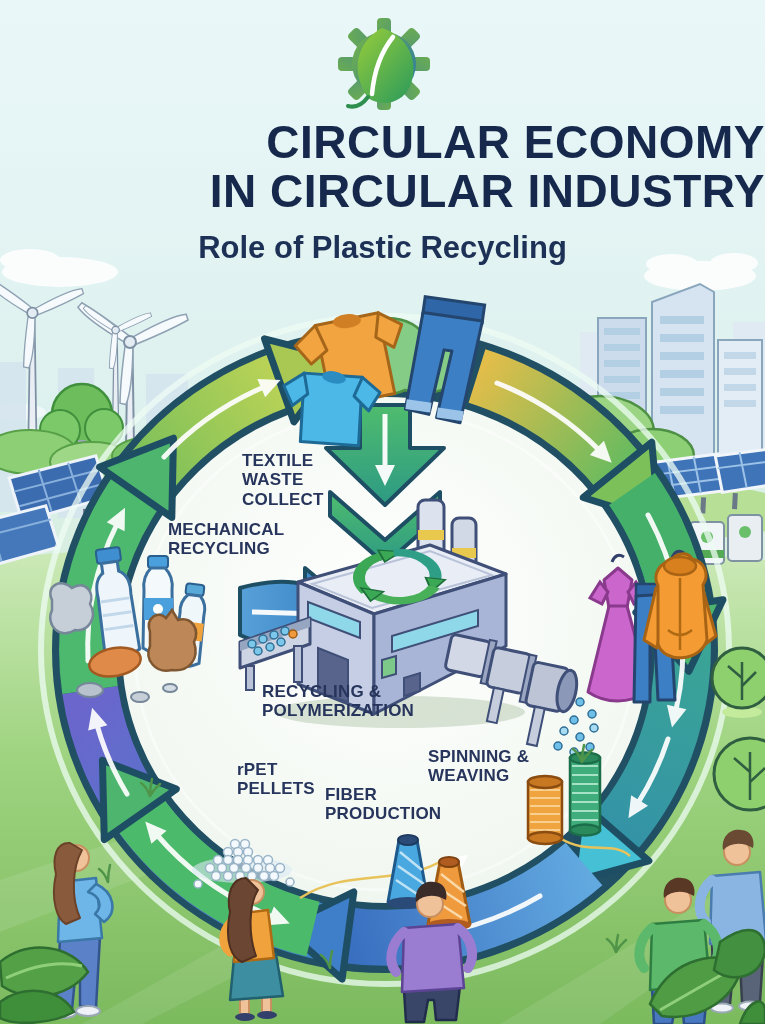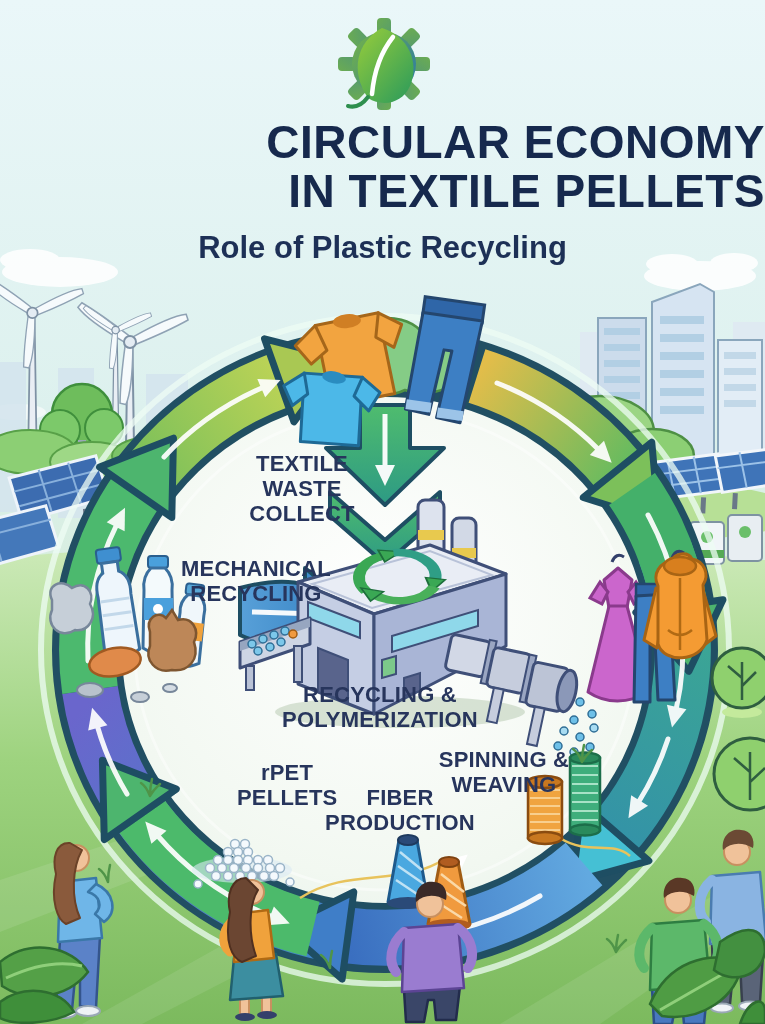--- a/index.html
+++ b/index.html
@@ -6,24 +6,24 @@
   .stage{position:relative;width:765px;height:1024px;overflow:hidden;margin:0 auto;
          background:linear-gradient(180deg,#eaf7f9 0%,#ddf1ee 40%,#d6eddc 60%);
          font-family:"Liberation Sans","DejaVu Sans",sans-serif;}
   svg.scene{position:absolute;left:0;top:0;width:765px;height:1024px;display:block;}
   .hdr{position:absolute;left:0;top:0;width:765px;text-align:center;pointer-events:none;}
   .title{position:absolute;left:0;top:118px;width:765px;color:#16294d;
          font-size:46px;font-weight:800;line-height:1.06;letter-spacing:.5px;text-align:right;}
   .title span{display:block;}
   .subtitle{position:absolute;left:0;top:230px;width:765px;color:#1d3056;
          font-size:31px;font-weight:600;}
-  .stage-label{position:absolute;color:#27355c;font-weight:700;font-size:22px;
-         line-height:1.14;text-align:center;letter-spacing:.2px;}
+  .stage-label{position:absolute;color:#27355c;font-weight:700;font-size:17px;
+         line-height:1.14;letter-spacing:.2px;}
   #s0{left:242px;top:451px;width:120px;}
-  #s1{left:168px;top:520px;width:176px;margin-top:36px;}
+  #s1{left:168px;top:520px;width:176px;}
   #s2{left:162px;top:672px;width:150px;}
   #s3{left:262px;top:682px;width:236px;}
   #s4{left:237px;top:760px;width:100px;}
   #s5{left:325px;top:785px;width:150px;}
   #s6{left:428px;top:747px;width:152px;}
   #s7{left:476px;top:608px;width:160px;}
 </style>
 </head>
 <body>
 
@@ -547,21 +547,21 @@
   <path d="M582,762 c-3,-8 -6,-11 -9,-13 M582,762 c0,-9 1,-13 2,-17 M582,762 c4,-7 7,-9 10,-12"></path>
   <path d="M616,952 c-3,-8 -6,-11 -9,-13 M616,952 c0,-9 1,-13 2,-17 M616,952 c4,-7 7,-9 10,-12"></path>
   <path d="M108,882 c-3,-8 -6,-11 -9,-13 M108,882 c0,-9 1,-13 2,-17"></path>
   <path d="M330,968 c-3,-8 -6,-11 -9,-13 M330,968 c0,-9 1,-13 2,-17"></path>
 </g>
 </svg>
 
 <div class="hdr">
   <div class="title">
     <span>CIRCULAR ECONOMY</span>
-    <span>IN TEXTILE PELLETS</span>
+    <span>IN CIRCULAR INDUSTRY</span>
   </div>
   <div class="subtitle">Role of Plastic Recycling</div>
 </div>
 
 <div class="stage-label" id="s0">TEXTILE WASTE COLLECT</div>
 <div class="stage-label" id="s1">MECHANICAL RECYCLING</div>
 <div class="stage-label" id="s4">rPET PELLETS</div>
 <div class="stage-label" id="s3">RECYCLING &amp; POLYMERIZATION</div>
 <div class="stage-label" id="s5">FIBER PRODUCTION</div>
 <div class="stage-label" id="s6">SPINNING &amp; WEAVING</div>

